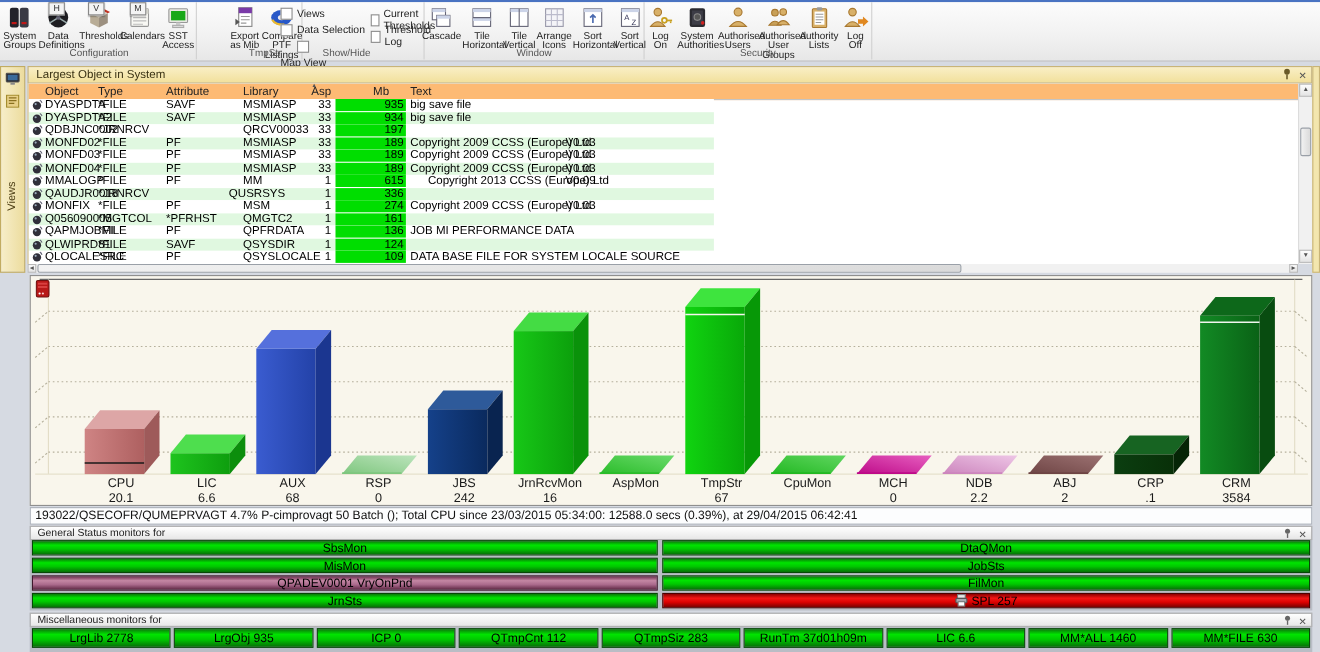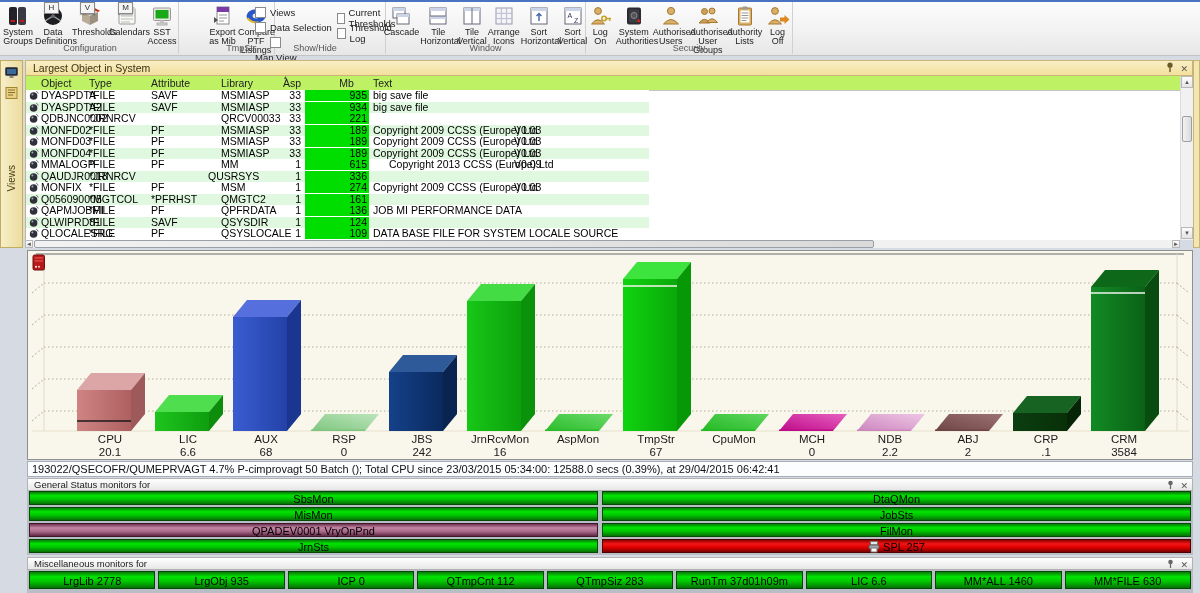--- a/index.html
+++ b/index.html
@@ -28,21 +28,21 @@
   .panel-header-tan{position:absolute;left:25px;top:60px;width:1168px;height:16px;box-sizing:border-box;
       background:linear-gradient(#f9efc6,#f2e09c);border:1px solid #c8b478;
       font-size:10.5px;line-height:14px;color:#3a3214;padding-left:7px;}
   .panel-header-gray{position:absolute;box-sizing:border-box;height:13px;
       background:linear-gradient(#ffffff,#e7e7e7);border:1px solid #b2b2b2;
       font-size:9.5px;line-height:11px;color:#222;padding-left:6px;}
   .panel-chrome{position:absolute;right:4px;top:1px;display:flex;gap:6px;align-items:center;}
   .chrome-glyph{font-size:9px;color:#555;line-height:10px;cursor:default;}
   #table-body{position:absolute;left:25px;top:76px;width:1155px;height:164px;background:#fff;
       border-left:1px solid #c8b478;box-sizing:border-box;overflow:hidden;}
-  .t-headrow{position:absolute;left:0;top:0;width:1155px;height:14px;background:#bef264;
+  .t-headrow{position:absolute;left:0;top:0;width:1155px;height:14px;background:#fdba74;
       border-bottom:1px solid #c4c4c4;font-size:10.5px;color:#222;}
   .t-h{position:absolute;top:1px;}
   .t-row{position:absolute;height:11.5px;font-size:10.5px;color:#000;line-height:11.5px;white-space:nowrap;}
   .t-band{position:absolute;left:0;top:0;width:623px;height:11.5px;}
   .t-cell{position:absolute;top:0;line-height:11.5px;}
   .mb-cell{position:absolute;left:279px;top:0;width:64px;height:11px;background:#00de00;text-align:right;
       padding-right:2px;box-sizing:border-box;}
   .asp-cell{position:absolute;left:242px;top:0;width:33px;text-align:right;}
   #v-scroll{position:absolute;left:1180px;top:76px;width:13px;height:164px;background:#f1f1f1;
       border-left:1px solid #dcdcdc;box-sizing:border-box;}
@@ -400,21 +400,21 @@
       <span class="t-cell" style="left: 3px; top: 0px;"><svg width="10" height="11" viewBox="0 0 10 11">
           <circle cx="4.6" cy="6" r="3.8" fill="#30303a"></circle>
           <circle cx="3.4" cy="4.6" r="1" fill="#9aabbc"></circle>
           <path d="M7.2 1.2a3.4 3.4 0 0 1 2 2.4" stroke="#667" stroke-width="1" fill="none"></path>
         </svg></span>
       <span class="t-cell" style="left: 15px;">QDBJNC0002</span>
       <span class="t-cell" style="left: 63px;">*JRNRCV</span>
       <span class="t-cell" style="left: 125px;"></span>
       <span class="t-cell" style="left: 195px;">QRCV00033</span>
       <span class="asp-cell">33</span>
-      <span class="mb-cell">221</span>
+      <span class="mb-cell">197</span>
       <span class="t-cell" style="left: 347px;"></span>
     </div>
     <div class="t-row" style="left: 0px; top: 48.5px; width: 1155px;">
       <div class="t-band" style="background: rgb(224, 248, 224);"></div>
       <span class="t-cell" style="left: 3px; top: 0px;"><svg width="10" height="11" viewBox="0 0 10 11">
           <circle cx="4.6" cy="6" r="3.8" fill="#30303a"></circle>
           <circle cx="3.4" cy="4.6" r="1" fill="#9aabbc"></circle>
           <path d="M7.2 1.2a3.4 3.4 0 0 1 2 2.4" stroke="#667" stroke-width="1" fill="none"></path>
         </svg></span>
       <span class="t-cell" style="left: 15px;">MONFD02</span>

